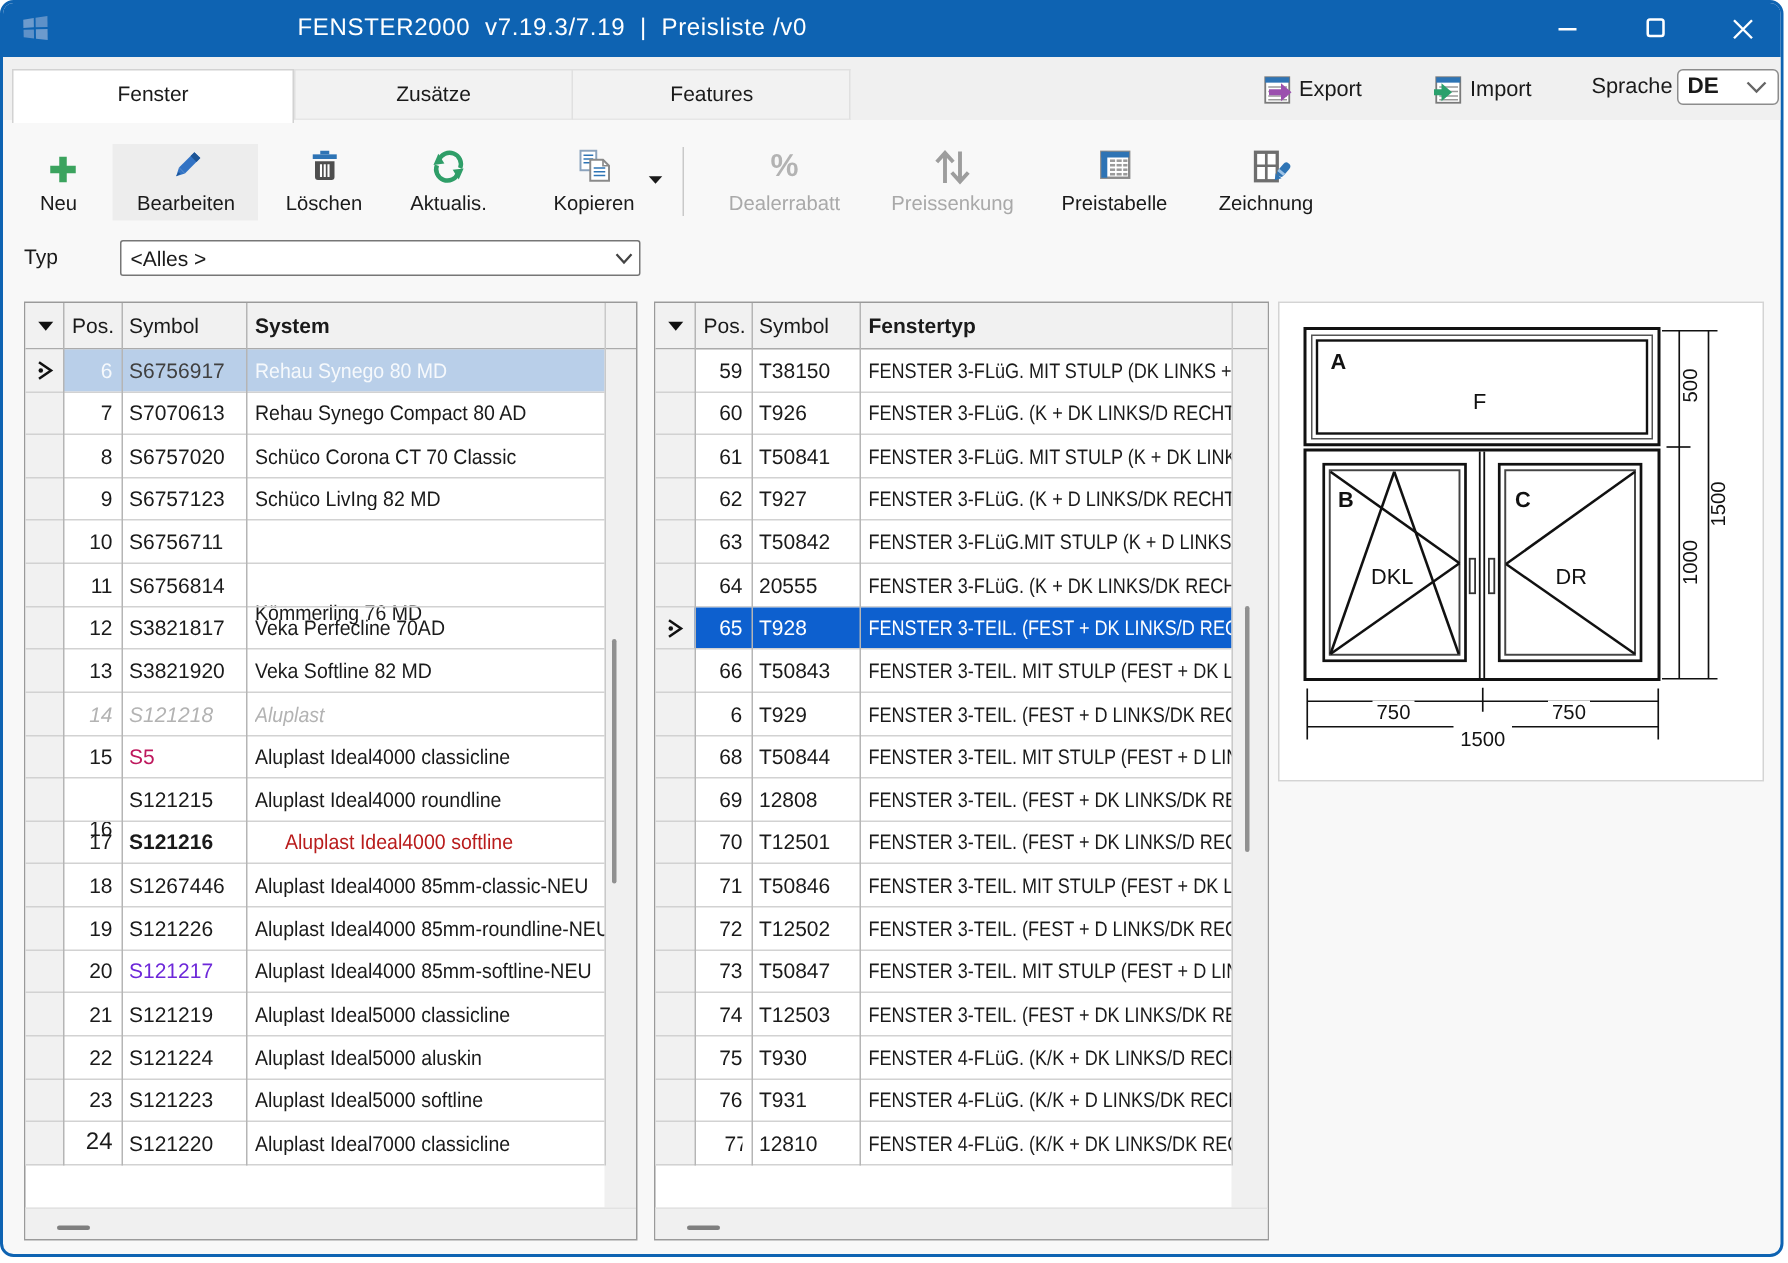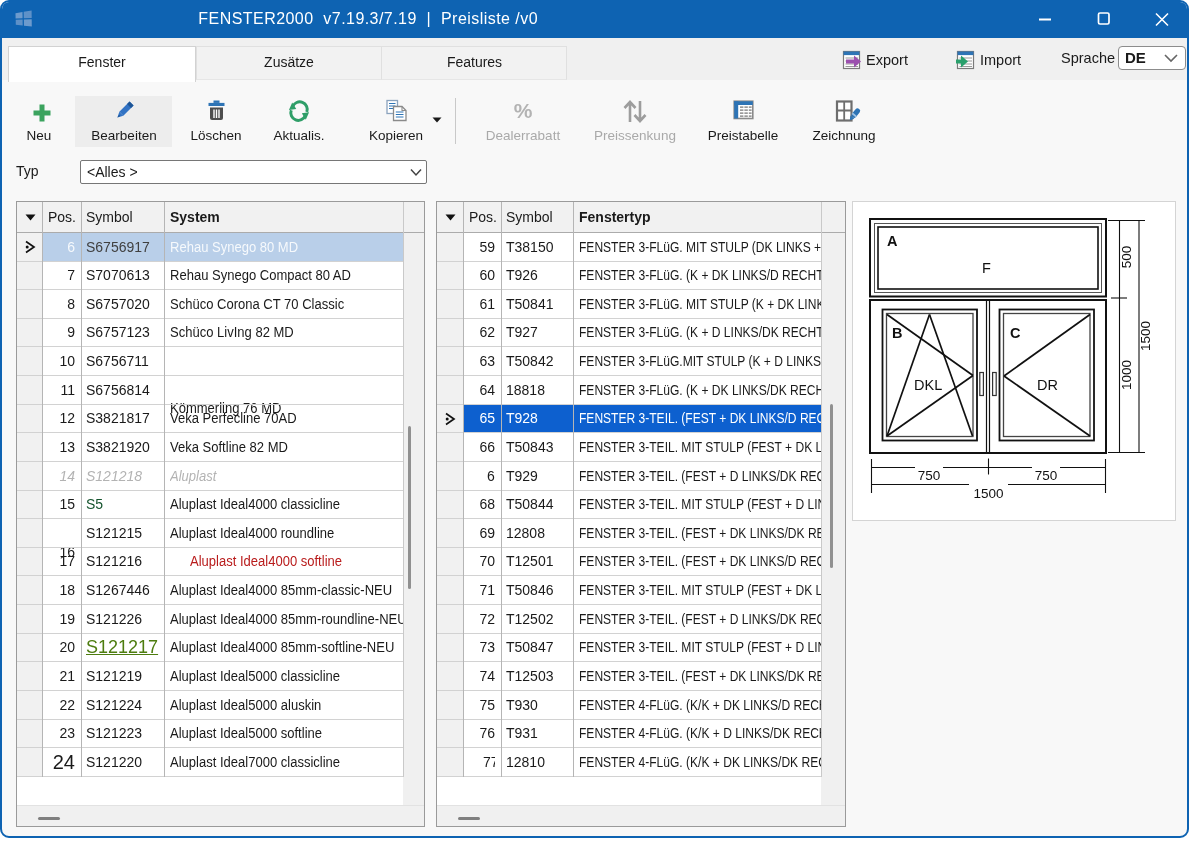--- a/index.html
+++ b/index.html
@@ -202,56 +202,56 @@
 <div style="left:15px;top:430px;width:386px;height:1px;background:#d2d2d2;"></div>
 <div class="t" style="left:40px;top:431px;width:33px;height:28px;line-height:28px;font-size:14px;text-align:right;color:#1a1a1a;">13</div>
 <div class="t" style="left:84px;top:431px;width:76px;height:28px;line-height:28px;font-size:14px;color:#1a1a1a;">S3821920</div>
 <div class="t" style="left:168px;top:431px;width:233px;height:28px;line-height:28px;font-size:14px;color:#1a1a1a;"><span style="display:inline-block;transform:scaleX(0.93);transform-origin:0 50%;white-space:pre;">Veka Softline 82 MD</span></div>
 <div style="left:15px;top:459px;width:386px;height:1px;background:#d2d2d2;"></div>
 <div class="t" style="left:40px;top:460px;width:33px;height:28px;line-height:28px;font-size:14px;text-align:right;color:#b3b3b3;font-style:italic;">14</div>
 <div class="t" style="left:84px;top:460px;width:76px;height:28px;line-height:28px;font-size:14px;color:#b3b3b3;font-style:italic;">S121218</div>
 <div class="t" style="left:168px;top:460px;width:233px;height:28px;line-height:28px;font-size:14px;color:#b3b3b3;font-style:italic;"><span style="display:inline-block;transform:scaleX(0.93);transform-origin:0 50%;white-space:pre;">Aluplast</span></div>
 <div style="left:15px;top:488px;width:386px;height:1px;background:#d2d2d2;"></div>
 <div class="t" style="left:40px;top:489px;width:33px;height:27px;line-height:27px;font-size:14px;text-align:right;color:#1a1a1a;">15</div>
-<div class="t" style="left:84px;top:489px;width:76px;height:27px;line-height:27px;font-size:14px;color:#14532d;">S5</div>
+<div class="t" style="left:84px;top:489px;width:76px;height:27px;line-height:27px;font-size:14px;color:#be185d;">S5</div>
 <div class="t" style="left:168px;top:489px;width:233px;height:27px;line-height:27px;font-size:14px;color:#1a1a1a;"><span style="display:inline-block;transform:scaleX(0.93);transform-origin:0 50%;white-space:pre;">Aluplast Ideal4000 classicline</span></div>
 <div style="left:15px;top:516px;width:386px;height:1px;background:#d2d2d2;"></div>
 <div class="t" style="left:40px;top:517px;width:33px;height:28px;line-height:28px;font-size:14px;text-align:right;color:#1a1a1a;margin-top:19px;">16</div>
 <div class="t" style="left:84px;top:517px;width:76px;height:28px;line-height:28px;font-size:14px;color:#1a1a1a;">S121215</div>
 <div class="t" style="left:168px;top:517px;width:233px;height:28px;line-height:28px;font-size:14px;color:#1a1a1a;"><span style="display:inline-block;transform:scaleX(0.93);transform-origin:0 50%;white-space:pre;">Aluplast Ideal4000 roundline</span></div>
 <div style="left:15px;top:545px;width:386px;height:1px;background:#d2d2d2;"></div>
 <div class="t" style="left:40px;top:546px;width:33px;height:27px;line-height:27px;font-size:14px;text-align:right;color:#1a1a1a;">17</div>
-<div class="t" style="left:84px;top:546px;width:76px;height:27px;line-height:27px;font-size:14px;color:#1a1a1a;">S121216</div>
+<div class="t" style="left:84px;top:546px;width:76px;height:27px;line-height:27px;font-size:14px;color:#1a1a1a;font-weight:bold;">S121216</div>
 <div class="t" style="left:168px;top:546px;width:233px;height:27px;line-height:27px;font-size:14px;color:#b91c1c;margin-left:20px;"><span style="display:inline-block;transform:scaleX(0.93);transform-origin:0 50%;white-space:pre;">Aluplast Ideal4000 softline</span></div>
 <div style="left:15px;top:573px;width:386px;height:1px;background:#d2d2d2;"></div>
 <div class="t" style="left:40px;top:574px;width:33px;height:28px;line-height:28px;font-size:14px;text-align:right;color:#1a1a1a;">18</div>
 <div class="t" style="left:84px;top:574px;width:76px;height:28px;line-height:28px;font-size:14px;color:#1a1a1a;">S1267446</div>
 <div class="t" style="left:168px;top:574px;width:233px;height:28px;line-height:28px;font-size:14px;color:#1a1a1a;"><span style="display:inline-block;transform:scaleX(0.93);transform-origin:0 50%;white-space:pre;">Aluplast Ideal4000 85mm-classic-NEU</span></div>
 <div style="left:15px;top:602px;width:386px;height:1px;background:#d2d2d2;"></div>
 <div class="t" style="left:40px;top:603px;width:33px;height:28px;line-height:28px;font-size:14px;text-align:right;color:#1a1a1a;">19</div>
 <div class="t" style="left:84px;top:603px;width:76px;height:28px;line-height:28px;font-size:14px;color:#1a1a1a;">S121226</div>
 <div class="t" style="left:168px;top:603px;width:233px;height:28px;line-height:28px;font-size:14px;color:#1a1a1a;"><span style="display:inline-block;transform:scaleX(0.93);transform-origin:0 50%;white-space:pre;">Aluplast Ideal4000 85mm-roundline-NEU</span></div>
 <div style="left:15px;top:631px;width:386px;height:1px;background:#d2d2d2;"></div>
 <div class="t" style="left:40px;top:632px;width:33px;height:27px;line-height:27px;font-size:14px;text-align:right;color:#1a1a1a;">20</div>
-<div class="t" style="left:84px;top:632px;width:76px;height:27px;line-height:27px;font-size:18px;color:#4d7c0f;text-decoration:underline;">S121217</div>
+<div class="t" style="left:84px;top:632px;width:76px;height:27px;line-height:27px;font-size:14px;color:#6d28d9;">S121217</div>
 <div class="t" style="left:168px;top:632px;width:233px;height:27px;line-height:27px;font-size:14px;color:#1a1a1a;"><span style="display:inline-block;transform:scaleX(0.93);transform-origin:0 50%;white-space:pre;">Aluplast Ideal4000 85mm-softline-NEU</span></div>
 <div style="left:15px;top:659px;width:386px;height:1px;background:#d2d2d2;"></div>
 <div class="t" style="left:40px;top:660px;width:33px;height:28px;line-height:28px;font-size:14px;text-align:right;color:#1a1a1a;">21</div>
 <div class="t" style="left:84px;top:660px;width:76px;height:28px;line-height:28px;font-size:14px;color:#1a1a1a;">S121219</div>
 <div class="t" style="left:168px;top:660px;width:233px;height:28px;line-height:28px;font-size:14px;color:#1a1a1a;"><span style="display:inline-block;transform:scaleX(0.93);transform-origin:0 50%;white-space:pre;">Aluplast Ideal5000 classicline</span></div>
 <div style="left:15px;top:688px;width:386px;height:1px;background:#d2d2d2;"></div>
 <div class="t" style="left:40px;top:689px;width:33px;height:28px;line-height:28px;font-size:14px;text-align:right;color:#1a1a1a;">22</div>
 <div class="t" style="left:84px;top:689px;width:76px;height:28px;line-height:28px;font-size:14px;color:#1a1a1a;">S121224</div>
 <div class="t" style="left:168px;top:689px;width:233px;height:28px;line-height:28px;font-size:14px;color:#1a1a1a;"><span style="display:inline-block;transform:scaleX(0.93);transform-origin:0 50%;white-space:pre;">Aluplast Ideal5000 aluskin</span></div>
 <div style="left:15px;top:717px;width:386px;height:1px;background:#d2d2d2;"></div>
 <div class="t" style="left:40px;top:718px;width:33px;height:27px;line-height:27px;font-size:14px;text-align:right;color:#1a1a1a;">23</div>
 <div class="t" style="left:84px;top:718px;width:76px;height:27px;line-height:27px;font-size:14px;color:#1a1a1a;">S121223</div>
 <div class="t" style="left:168px;top:718px;width:233px;height:27px;line-height:27px;font-size:14px;color:#1a1a1a;"><span style="display:inline-block;transform:scaleX(0.93);transform-origin:0 50%;white-space:pre;">Aluplast Ideal5000 softline</span></div>
 <div style="left:15px;top:745px;width:386px;height:1px;background:#d2d2d2;"></div>
-<div class="t" style="left:40px;top:746px;width:33px;height:28px;line-height:28px;font-size:20px;text-align:right;color:#1a1a1a;">24</div>
+<div class="t" style="left:40px;top:746px;width:33px;height:28px;line-height:28px;font-size:16px;text-align:right;color:#1a1a1a;">24</div>
 <div class="t" style="left:84px;top:746px;width:76px;height:28px;line-height:28px;font-size:14px;color:#1a1a1a;">S121220</div>
 <div class="t" style="left:168px;top:746px;width:233px;height:28px;line-height:28px;font-size:14px;color:#1a1a1a;"><span style="display:inline-block;transform:scaleX(0.93);transform-origin:0 50%;white-space:pre;">Aluplast Ideal7000 classicline</span></div>
 <div style="left:15px;top:774px;width:386px;height:1px;background:#d2d2d2;"></div>
 <div style="left:40px;top:200px;width:1px;height:575px;background:#b5b5b5;"></div>
 <div style="left:79px;top:200px;width:1px;height:575px;background:#b5b5b5;"></div>
 <div style="left:162px;top:200px;width:1px;height:575px;background:#b5b5b5;"></div>
 <div style="left:401px;top:200px;width:1px;height:575px;background:#c9c9c9;"></div>
 <div style="left:434px;top:199px;width:410px;height:626px;background:#fff;border:1px solid #9a9a9a;"></div>
 <div style="left:435px;top:200px;width:408px;height:31px;background:#f1f1f1;border-bottom:1px solid #ababab;"></div>
 <div style="left:819px;top:231px;width:24px;height:572px;background:#f0f0f0;"></div>
@@ -277,21 +277,21 @@
 <div style="left:435px;top:316px;width:384px;height:1px;background:#d2d2d2;"></div>
 <div class="t" style="left:461px;top:317px;width:32px;height:27px;line-height:27px;font-size:14px;text-align:right;color:#1a1a1a;">62</div>
 <div class="t" style="left:504px;top:317px;width:65px;height:27px;line-height:27px;font-size:14px;color:#1a1a1a;">T927</div>
 <div class="t" style="left:577px;top:317px;width:242px;height:27px;line-height:27px;font-size:14px;color:#1a1a1a;"><span style="display:inline-block;transform:scaleX(0.86);transform-origin:0 50%;white-space:pre;">FENSTER 3-FLüG. (K + D LINKS/DK RECHTS)</span></div>
 <div style="left:435px;top:344px;width:384px;height:1px;background:#d2d2d2;"></div>
 <div class="t" style="left:461px;top:345px;width:32px;height:28px;line-height:28px;font-size:14px;text-align:right;color:#1a1a1a;">63</div>
 <div class="t" style="left:504px;top:345px;width:65px;height:28px;line-height:28px;font-size:14px;color:#1a1a1a;">T50842</div>
 <div class="t" style="left:577px;top:345px;width:242px;height:28px;line-height:28px;font-size:14px;color:#1a1a1a;"><span style="display:inline-block;transform:scaleX(0.86);transform-origin:0 50%;white-space:pre;">FENSTER 3-FLüG.MIT STULP (K + D LINKS)</span></div>
 <div style="left:435px;top:373px;width:384px;height:1px;background:#d2d2d2;"></div>
 <div class="t" style="left:461px;top:374px;width:32px;height:28px;line-height:28px;font-size:14px;text-align:right;color:#1a1a1a;">64</div>
-<div class="t" style="left:504px;top:374px;width:65px;height:28px;line-height:28px;font-size:14px;color:#1a1a1a;">18818</div>
+<div class="t" style="left:504px;top:374px;width:65px;height:28px;line-height:28px;font-size:14px;color:#1a1a1a;">20555</div>
 <div class="t" style="left:577px;top:374px;width:242px;height:28px;line-height:28px;font-size:14px;color:#1a1a1a;"><span style="display:inline-block;transform:scaleX(0.86);transform-origin:0 50%;white-space:pre;">FENSTER 3-FLüG. (K + DK LINKS/DK RECHTS)</span></div>
 <div style="left:435px;top:402px;width:384px;height:1px;background:#d2d2d2;"></div>
 <div style="left:461px;top:403px;width:358px;height:27px;background:#0d60cf;"></div>
 <div class="t" style="left:461px;top:403px;width:32px;height:27px;line-height:27px;font-size:14px;text-align:right;color:#fff;">65</div>
 <div class="t" style="left:504px;top:403px;width:65px;height:27px;line-height:27px;font-size:14px;color:#fff;">T928</div>
 <div class="t" style="left:577px;top:403px;width:242px;height:27px;line-height:27px;font-size:14px;color:#fff;"><span style="display:inline-block;transform:scaleX(0.86);transform-origin:0 50%;white-space:pre;">FENSTER 3-TEIL. (FEST + DK LINKS/D RECHTS)</span></div>
 <div style="left:435px;top:430px;width:384px;height:1px;background:#d2d2d2;"></div>
 <div class="t" style="left:461px;top:431px;width:32px;height:28px;line-height:28px;font-size:14px;text-align:right;color:#1a1a1a;">66</div>
 <div class="t" style="left:504px;top:431px;width:65px;height:28px;line-height:28px;font-size:14px;color:#1a1a1a;">T50843</div>
 <div class="t" style="left:577px;top:431px;width:242px;height:28px;line-height:28px;font-size:14px;color:#1a1a1a;"><span style="display:inline-block;transform:scaleX(0.86);transform-origin:0 50%;white-space:pre;">FENSTER 3-TEIL. MIT STULP (FEST + DK LINKS)</span></div>

